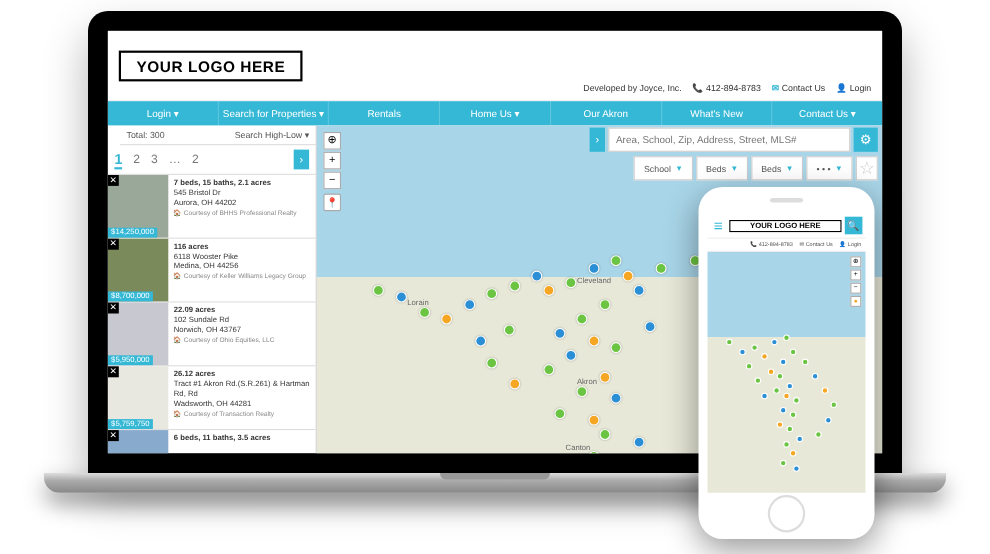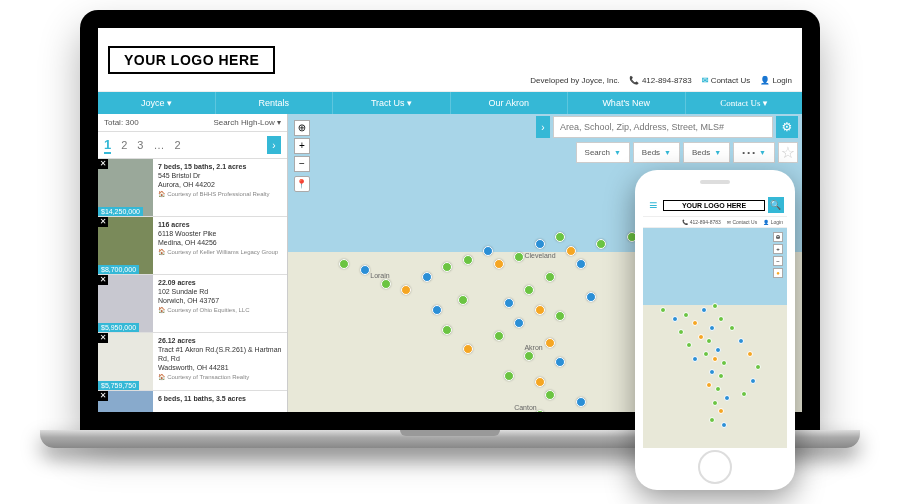--- a/index.html
+++ b/index.html
@@ -15,26 +15,26 @@
 
 .topbar { display:flex; align-items:center; justify-content:space-between; padding:6px 10px; border-bottom:1px solid #eee; font-size:8px; }
 .logo-box { border:2px solid #000; padding:4px 14px; font-weight:900; font-size:14px; letter-spacing:0.5px; }
 .top-right { display:flex; gap:10px; align-items:center; color:#333;margin-top:42px; }
 .top-right span { white-space:nowrap; }
 .phone-ico, .mail-ico, .user-ico { color:#35b8d6; font-weight:bold; }
 
 
 .nav { background:#35b8d6; display:flex; font-size:9px; color:#fff; }
 .nav-item { flex:1; text-align:center; padding:6px 0; border-right:1px solid rgba(255,255,255,0.2); cursor:pointer; }
-.nav-item:last-child { border-right:none;font-family:Liberation Serif, serif; }
+.nav-item:last-child { border-right:none; }
 
 
 .content { display:flex; height:calc(100% - 55px); }
 .sidebar { width:190px; border-right:1px solid #ccc; display:flex; flex-direction:column; font-size:8px; }
-.side-head { display:flex; justify-content:space-between; padding:4px 6px; border-bottom:1px solid #ddd; color:#555; }
+.side-head { display:flex; justify-content:space-between; padding:4px 6px; border-bottom:1px solid #ddd; color:#555;margin-left:11px; }
 .pager { display:flex; align-items:center; padding:4px 6px; border-bottom:1px solid #ddd; gap:10px; }
 .pager .pg { color:#777; font-size:11px; cursor:pointer; }
 .pager .pg.active { color:#35b8d6; font-weight:bold; border-bottom:2px solid #35b8d6; font-size:13px; }
 .pager .next { margin-left:auto; background:#35b8d6; color:#fff; width:14px; height:18px; display:flex; align-items:center; justify-content:center; font-size:10px; cursor:pointer; }
 
 .listings { flex:1; overflow:hidden; }
 .listing { display:flex; border-bottom:1px solid #ddd; position:relative; height:58px; }
 .listing .thumb { width:55px; background:#b8c4b0; position:relative; flex-shrink:0; }
 .listing .thumb .close { position:absolute; top:0; left:0; background:#000; color:#fff; font-size:8px; width:10px; height:10px; text-align:center; line-height:10px; }
 .listing .price { position:absolute; bottom:0; left:0; background:#35b8d6; color:#fff; font-size:7px; padding:1px 3px; }
@@ -93,23 +93,24 @@
         <div class="logo-box">YOUR LOGO HERE</div>
         <div class="top-right">
           <span>Developed by Joyce, Inc.</span>
           <span><span class="phone-ico">📞</span> <span>412-894-8783</span></span>
           <span><span class="mail-ico">✉</span> <span>Contact Us</span></span>
           <span><span class="user-ico">👤</span> <span>Login</span></span>
         </div>
       </div>
 
       <div class="nav">
-        <div class="nav-item">Joyce ▾</div>
+        <div class="nav-item">Login ▾</div>
+        <div class="nav-item">Search for Properties ▾</div>
         <div class="nav-item">Rentals</div>
-        <div class="nav-item">Tract Us ▾</div>
+        <div class="nav-item">Home Us ▾</div>
         <div class="nav-item">Our Akron</div>
         <div class="nav-item">What's New</div>
         <div class="nav-item">Contact Us ▾</div>
       </div>
 
       <div class="content">
         <div class="sidebar">
           <div class="side-head">
             <span>Total: 300</span>
             <span><span>Search High-Low</span> ▾</span>
@@ -190,21 +191,21 @@
             <div class="map-loc">📍</div>
           </div>
 
           <div class="search-bar">
             <div class="search-arrow">›</div>
             <input class="search-input" placeholder="Area, School, Zip, Address, Street, MLS#" style="">
             <div class="gear">⚙</div>
           </div>
           <div class="filter-row">
             <div class="filter">
-                <span>Search</span>
+                <span>School</span>
                 <span class="chev">▼</span>
               </div>
             <div class="filter">
                 <span>Beds</span>
                 <span class="chev">▼</span>
               </div>
             <div class="filter">
                 <span>Beds</span>
                 <span class="chev">▼</span>
               </div>

